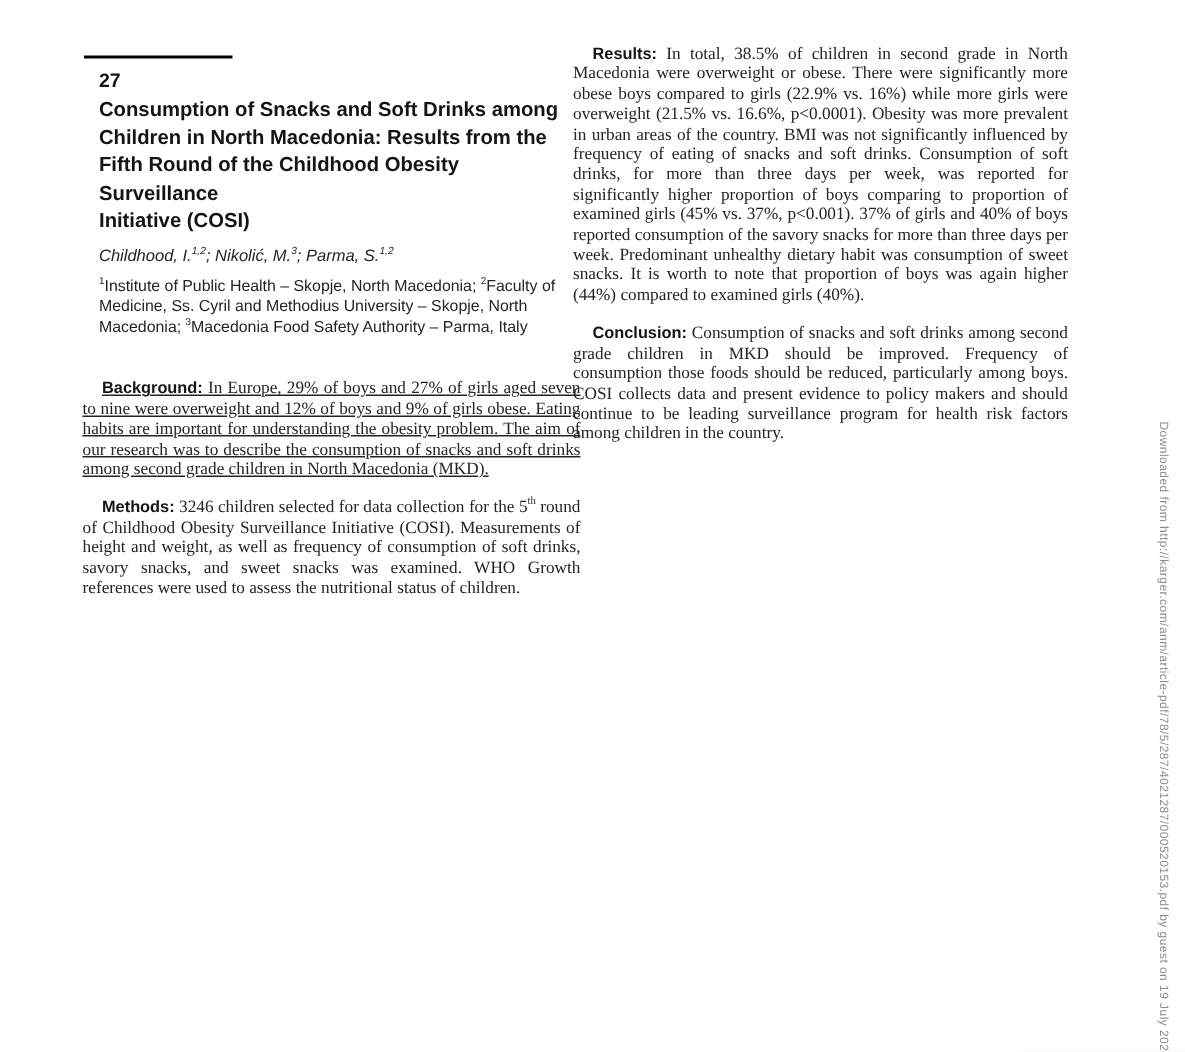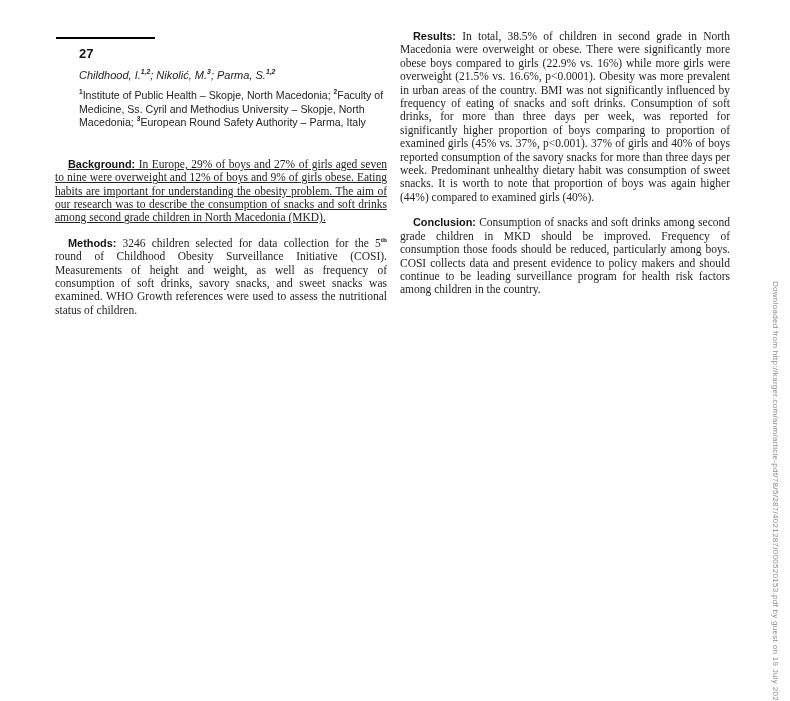--- a/index.html
+++ b/index.html
@@ -12,28 +12,28 @@
     overflow: hidden;
     font-family: "Liberation Serif", serif;
     color: #242424;
   }
   .col {
     position: absolute;
     top: 30px;
     width: 332px;
   }
   .col-left  { left: 55px; }
-  .col-right { left: 400px; width: 330px; }
+  .col-right { left: 382px; width: 330px; }
 
   .rule {
     width: 99px;
     border-top: 2px solid #000;
     margin: 7px 0 7px 1px;
   }
-  .header-block { margin-left: 24px; }
+  .header-block { margin-left: 11px; }
 
   .abstract-number {
     font-family: "Liberation Sans", sans-serif;
     font-weight: bold;
     font-size: 13px;
     color: #141414;
     margin-bottom: 3px;
   }
   .title {
     font-family: "Liberation Sans", sans-serif;
@@ -53,21 +53,20 @@
     font-family: "Liberation Sans", sans-serif;
     font-size: 10.6px;
     line-height: 13.6px;
     color: #242424;
     margin-top: 8px;
   }
   .sup {
     font-size: 0.62em;
     vertical-align: super;
     line-height: 0;
-    font-weight: bold;
   }
   .body-par {
     font-size: 11.5px;
     line-height: 13.4px;
     text-align: justify;
     text-indent: 13px;
     margin: 0;
     hyphens: auto;
   }
   .body-par + .body-par { margin-top: 12px; }
@@ -94,24 +93,30 @@
 <body>
 
 <div class="page">
 
   <div class="col col-left">
     <div class="rule"></div>
 
     <div class="header-block">
       <div class="abstract-number">27</div>
 
+      <div class="title">
+        <div>Consumption of Snacks and Soft Drinks among</div>
+        <div>Children in North Macedonia: Results from the</div>
+        <div>Fifth Round of the Childhood Obesity Surveillance</div>
+        <div>Initiative (COSI)</div>
+      </div>
 
       <div class="authors"><span>Childhood, I.</span><span class="sup">1,2</span><span>; Nikolić, M.</span><span class="sup">3</span><span>; Parma, S.</span><span class="sup">1,2</span></div>
 
-      <div class="affiliations"><span class="sup">1</span><span>Institute of Public Health – Skopje, North Macedonia; </span><span class="sup">2</span><span>Faculty of Medicine, Ss. Cyril and Methodius University – Skopje, North Macedonia; </span><span class="sup">3</span><span>European Round Safety Authority – Parma, Italy</span></div>
+      <div class="affiliations"><span class="sup">1</span><span>Institute of Public Health – Skopje, North Macedonia; </span><span class="sup">2</span><span>Faculty of Medicine, Ss. Cyril and Methodius University – Skopje, North Macedonia; </span><span class="sup">3</span><span>Macedonia Food Safety Authority – Parma, Italy</span></div>
     </div>
 
     <p class="body-par first-par"><span class="lbl">Background:</span><span> In Europe, 29% of boys and 27% of girls aged seven to nine were overweight and 12% of boys and 9% of girls obese. Eating habits are important for understanding the obesity problem. The aim of our research was to describe the consumption of snacks and soft drinks among second grade children in North Macedonia (MKD).</span></p>
 
     <p class="body-par"><span class="lbl">Methods:</span><span> 3246 children selected for data collection for the 5</span><span class="sup">th</span><span> round of Childhood Obesity Surveillance Initiative (COSI). Measurements of height and weight, as well as frequency of consumption of soft drinks, savory snacks, and sweet snacks was examined. WHO Growth references were used to assess the nutritional status of children.</span></p>
   </div>
 
   <div class="col col-right">
     <p class="body-par"><span class="lbl">Results:</span><span> In total, 38.5% of children in second grade in North Macedonia were overweight or obese. There were significantly more obese boys compared to girls (22.9% vs. 16%) while more girls were overweight (21.5% vs. 16.6%, p&lt;0.0001). Obesity was more prevalent in urban areas of the country. BMI was not significantly influenced by frequency of eating of snacks and soft drinks. Consumption of soft drinks, for more than three days per week, was reported for significantly higher proportion of boys comparing to proportion of examined girls (45% vs. 37%, p&lt;0.001). 37% of girls and 40% of boys reported consumption of the savory snacks for more than three days per week. Predominant unhealthy dietary habit was consumption of sweet snacks. It is worth to note that proportion of boys was again higher (44%) compared to examined girls (40%).</span></p>
 

